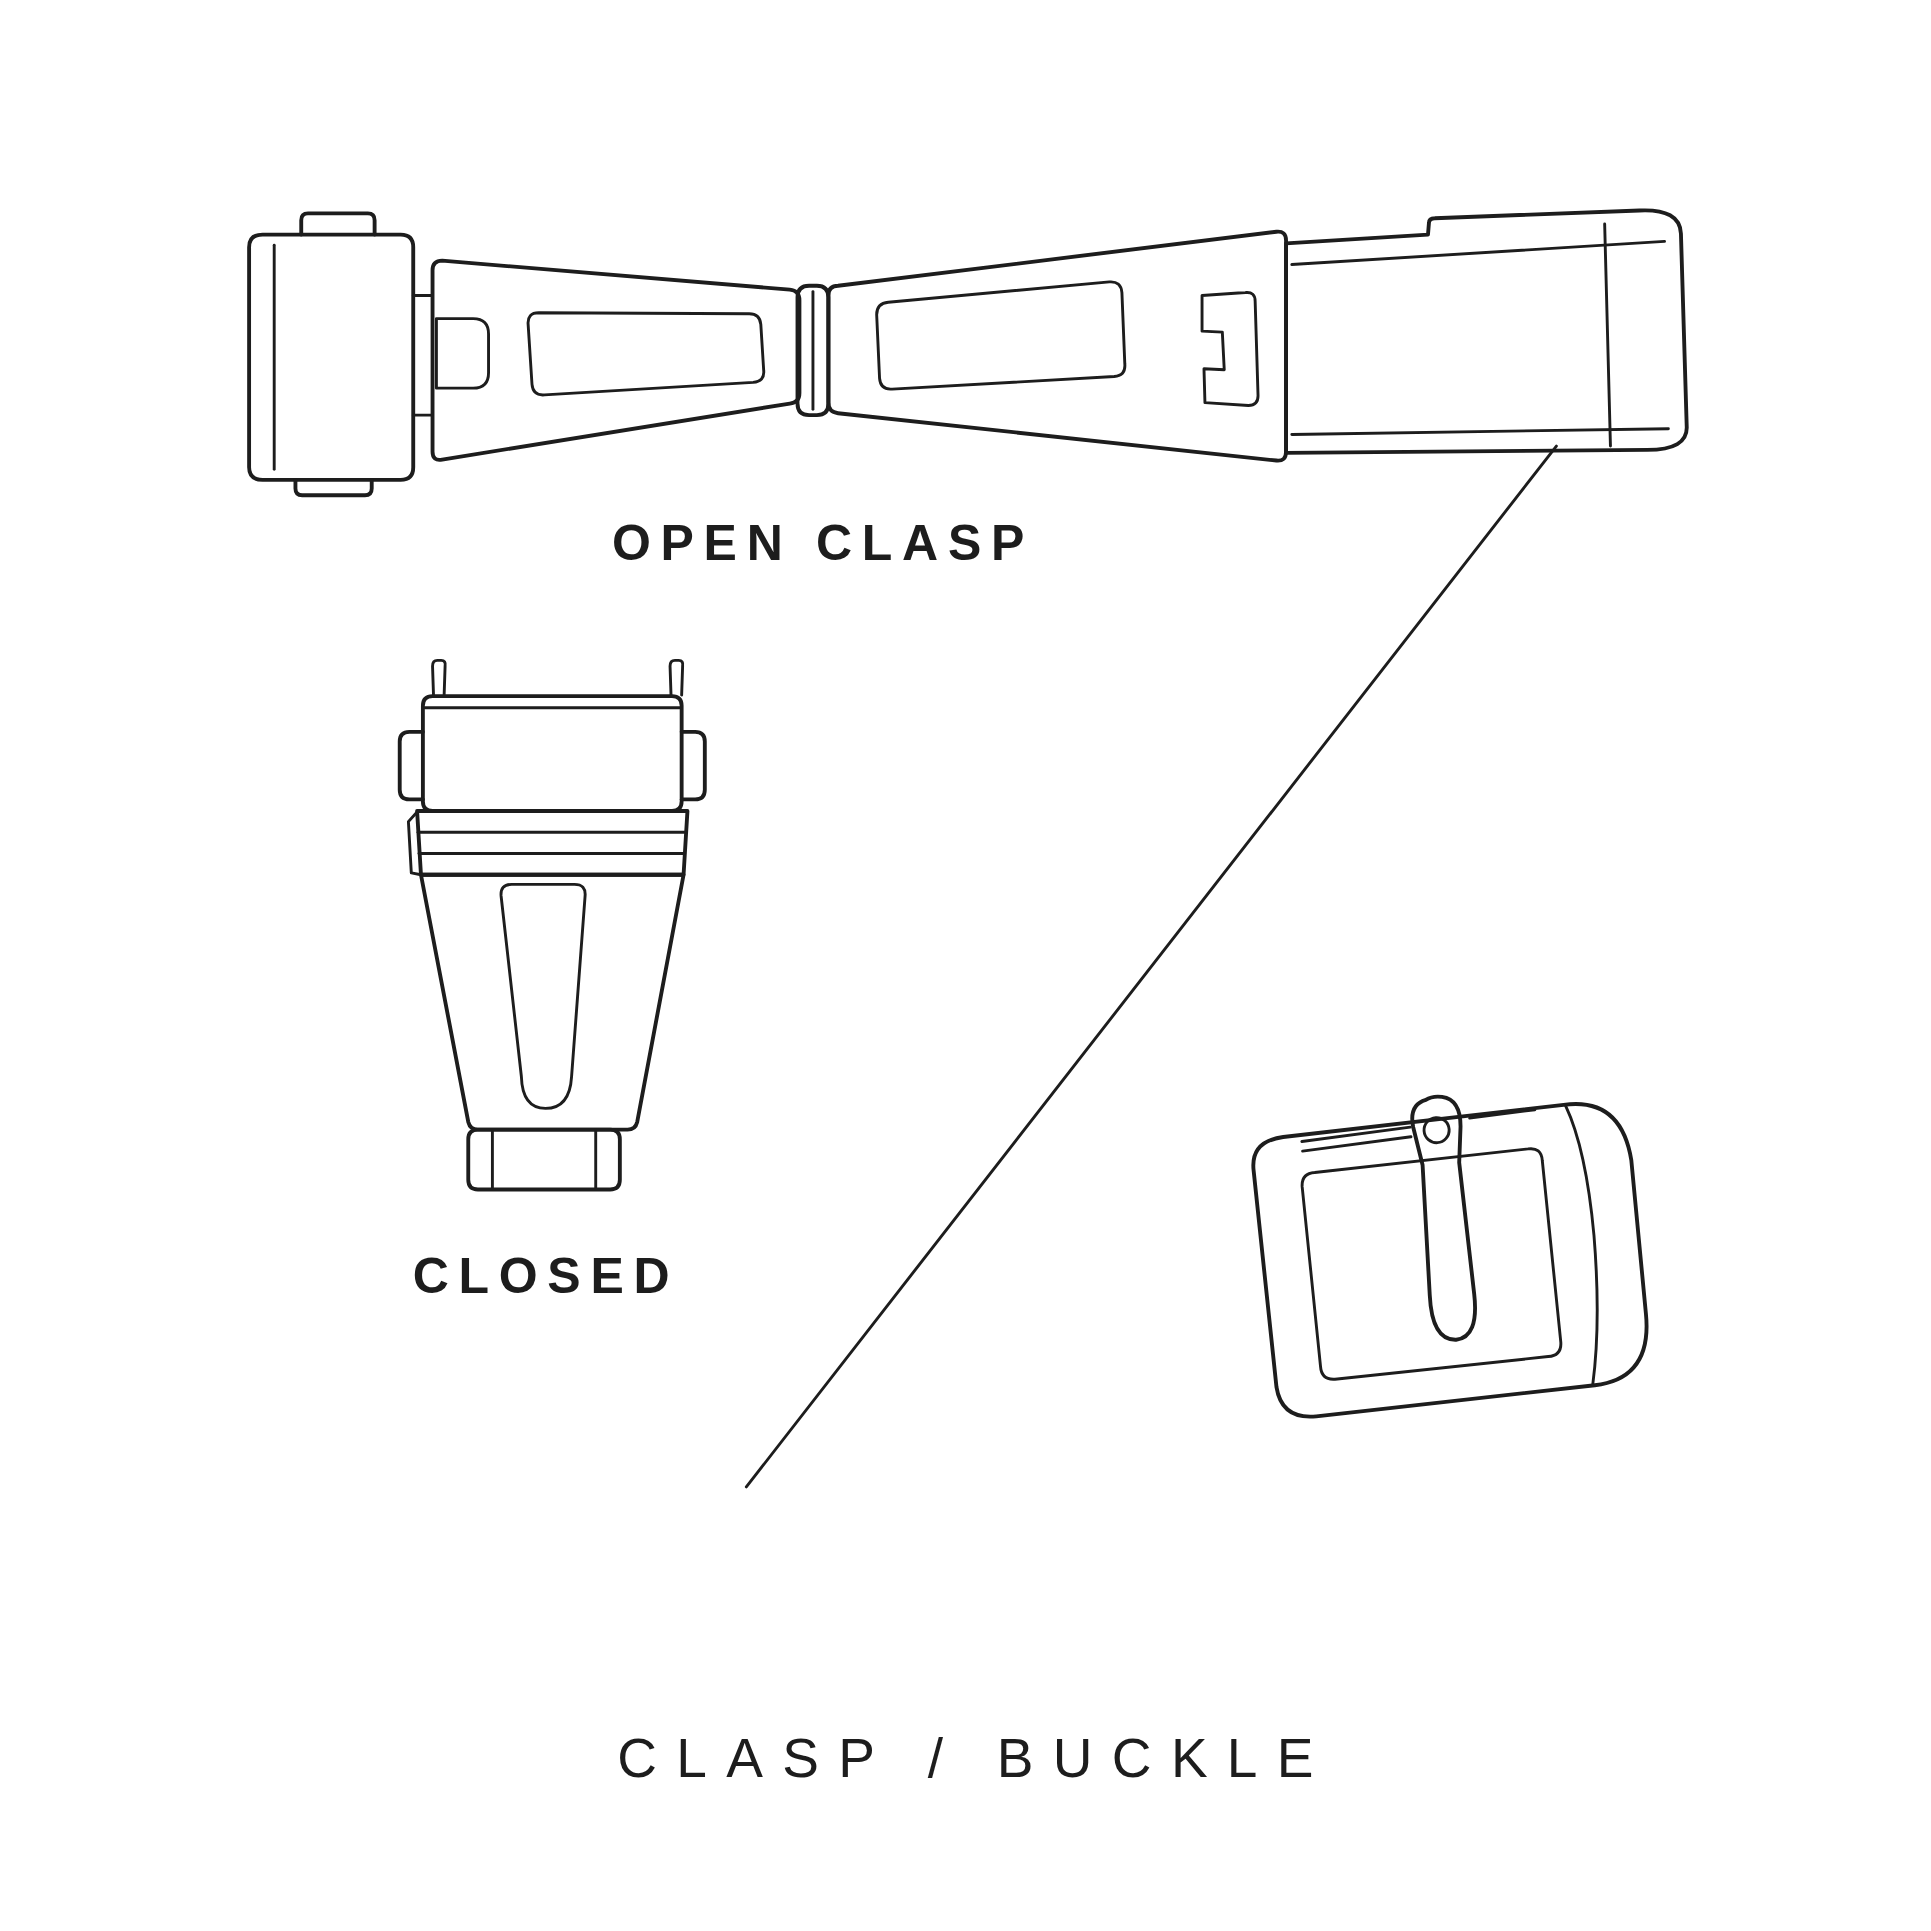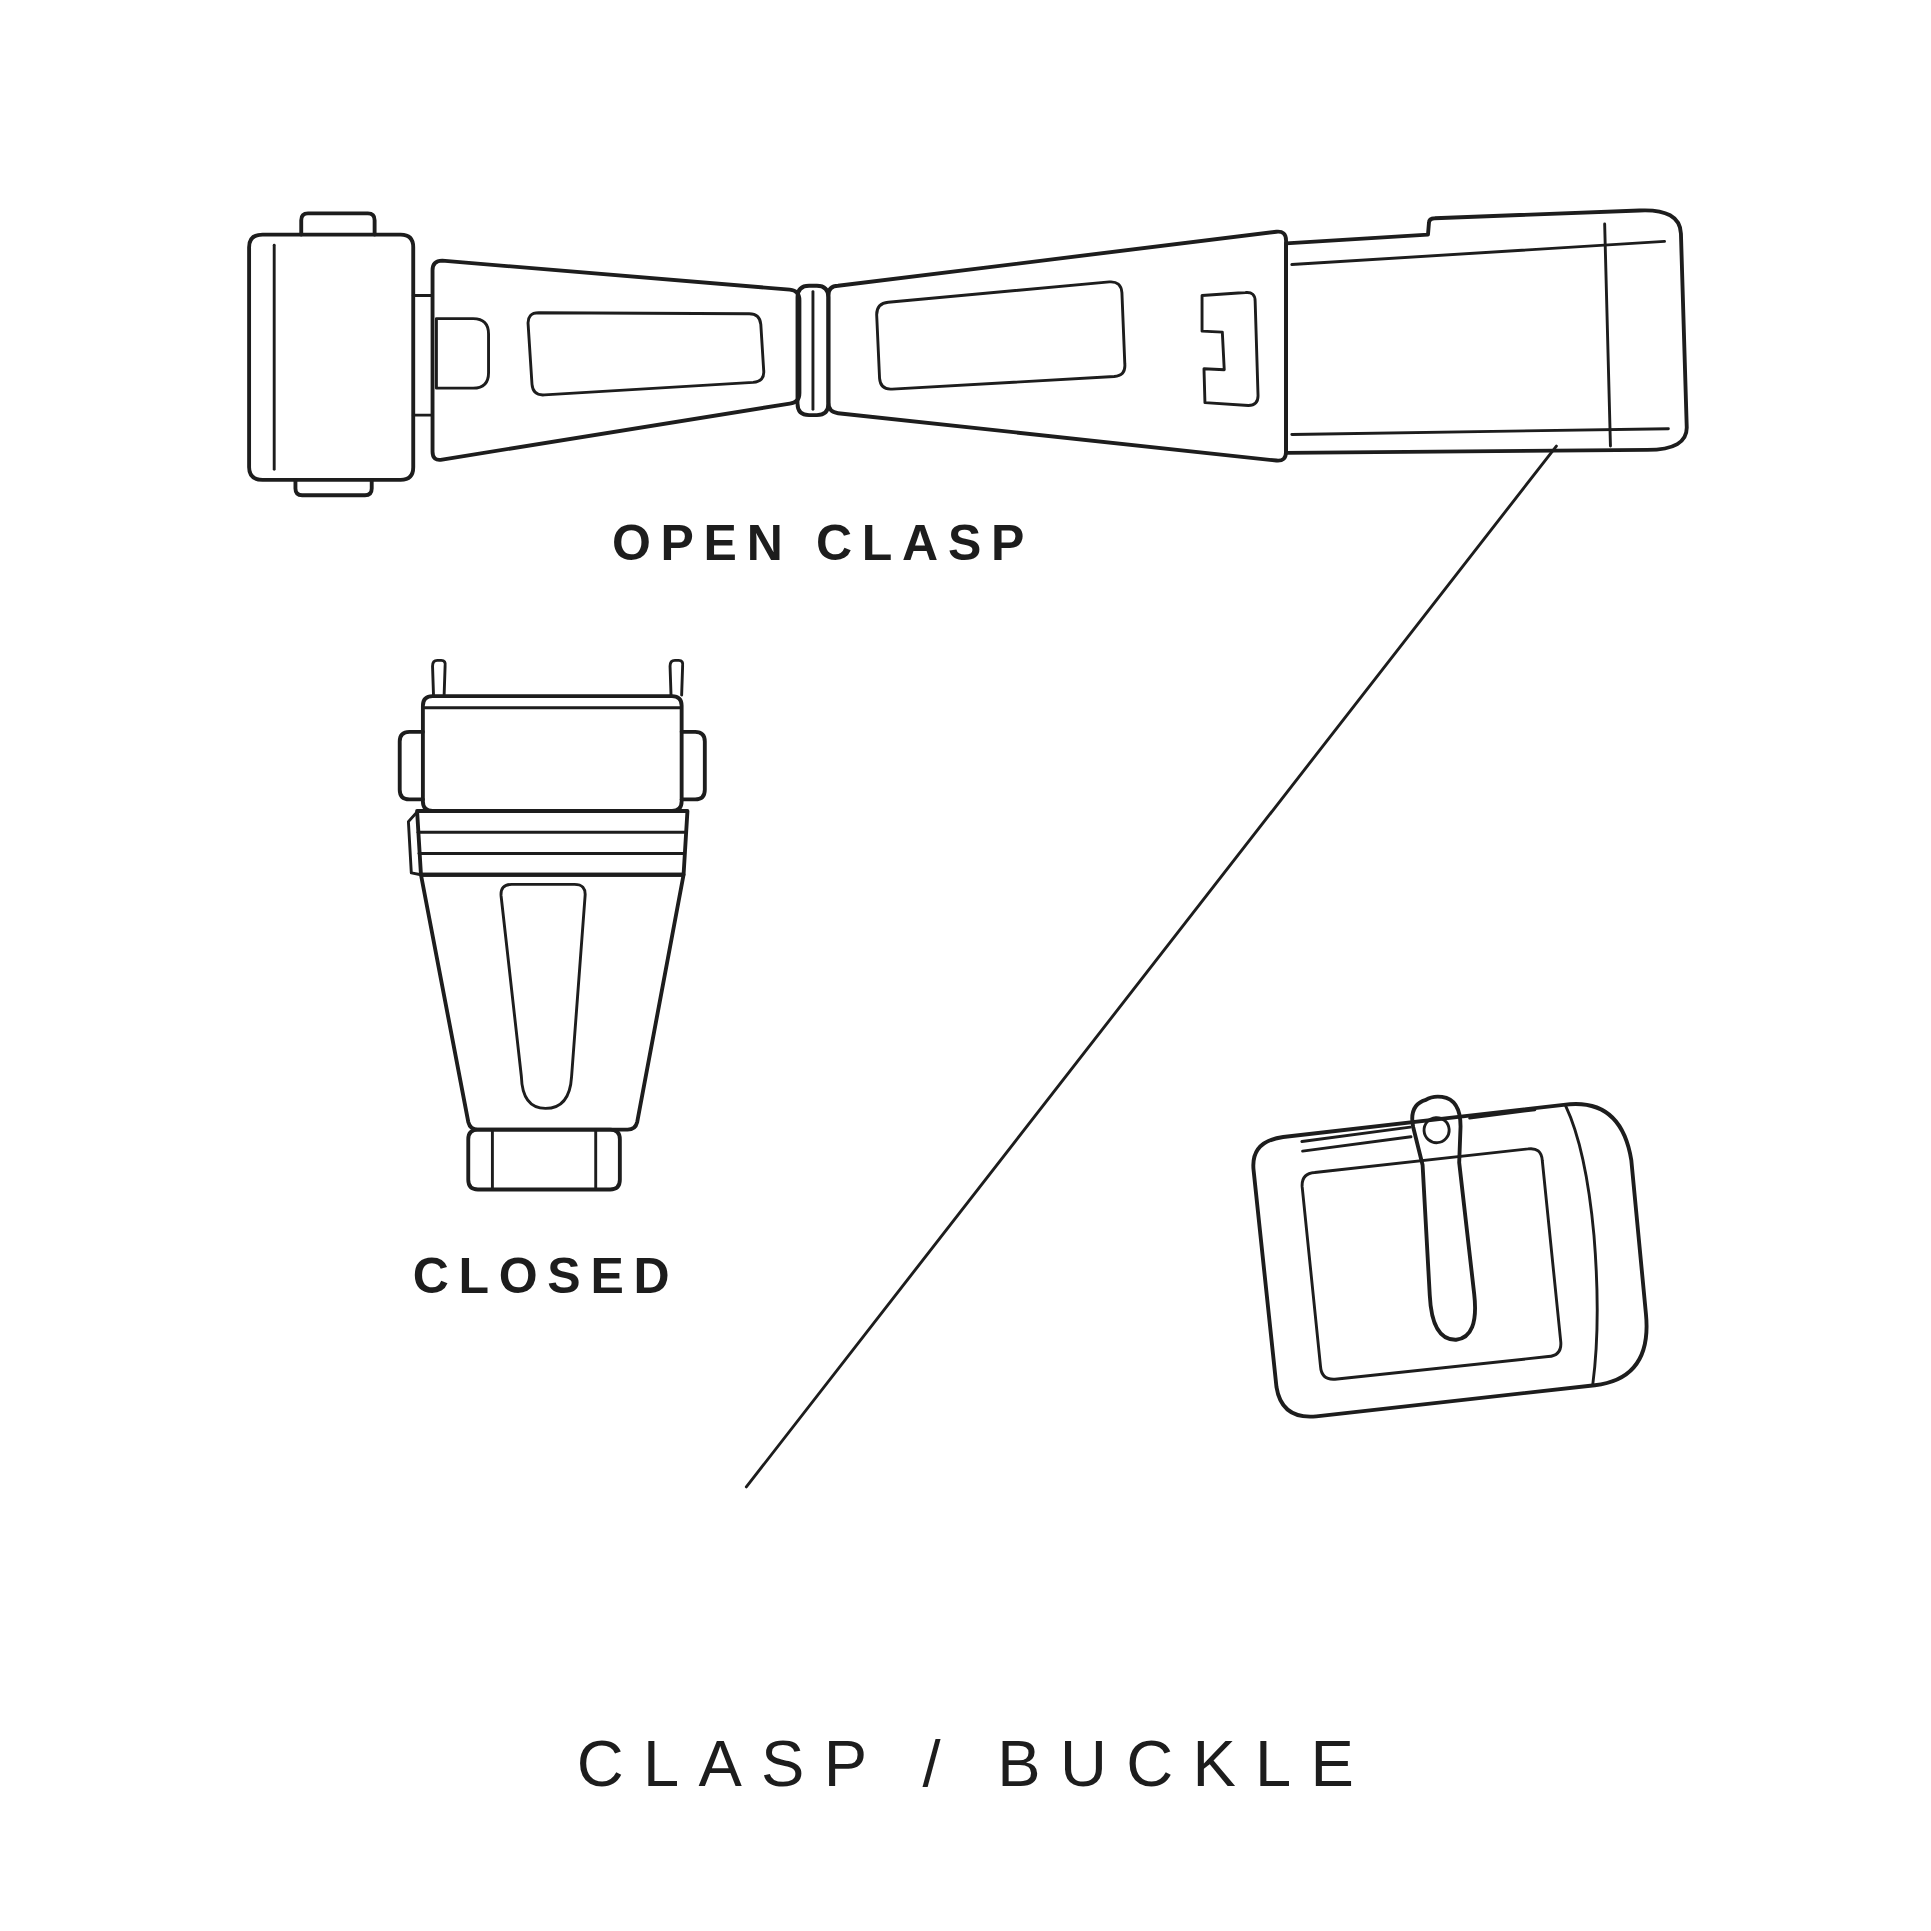--- a/index.html
+++ b/index.html
@@ -30,21 +30,21 @@
     letter-spacing:9.7px;
     color:var(--ink);
     white-space:nowrap;
   }
   .caption.open-clasp{left:823px;top:514px;}
   .caption.closed{left:546px;top:1247px;text-align:right;}
   .page-title{
     position:absolute;
     left:975px;top:1726px;
     transform:translateX(-50%);
-    font-size:65px;
+    font-size:55px;
     font-weight:500;
     letter-spacing:19.3px;
     color:var(--ink);
     white-space:nowrap;
   }
 </style>
 </head>
 <body>
 
 <div class="canvas">

